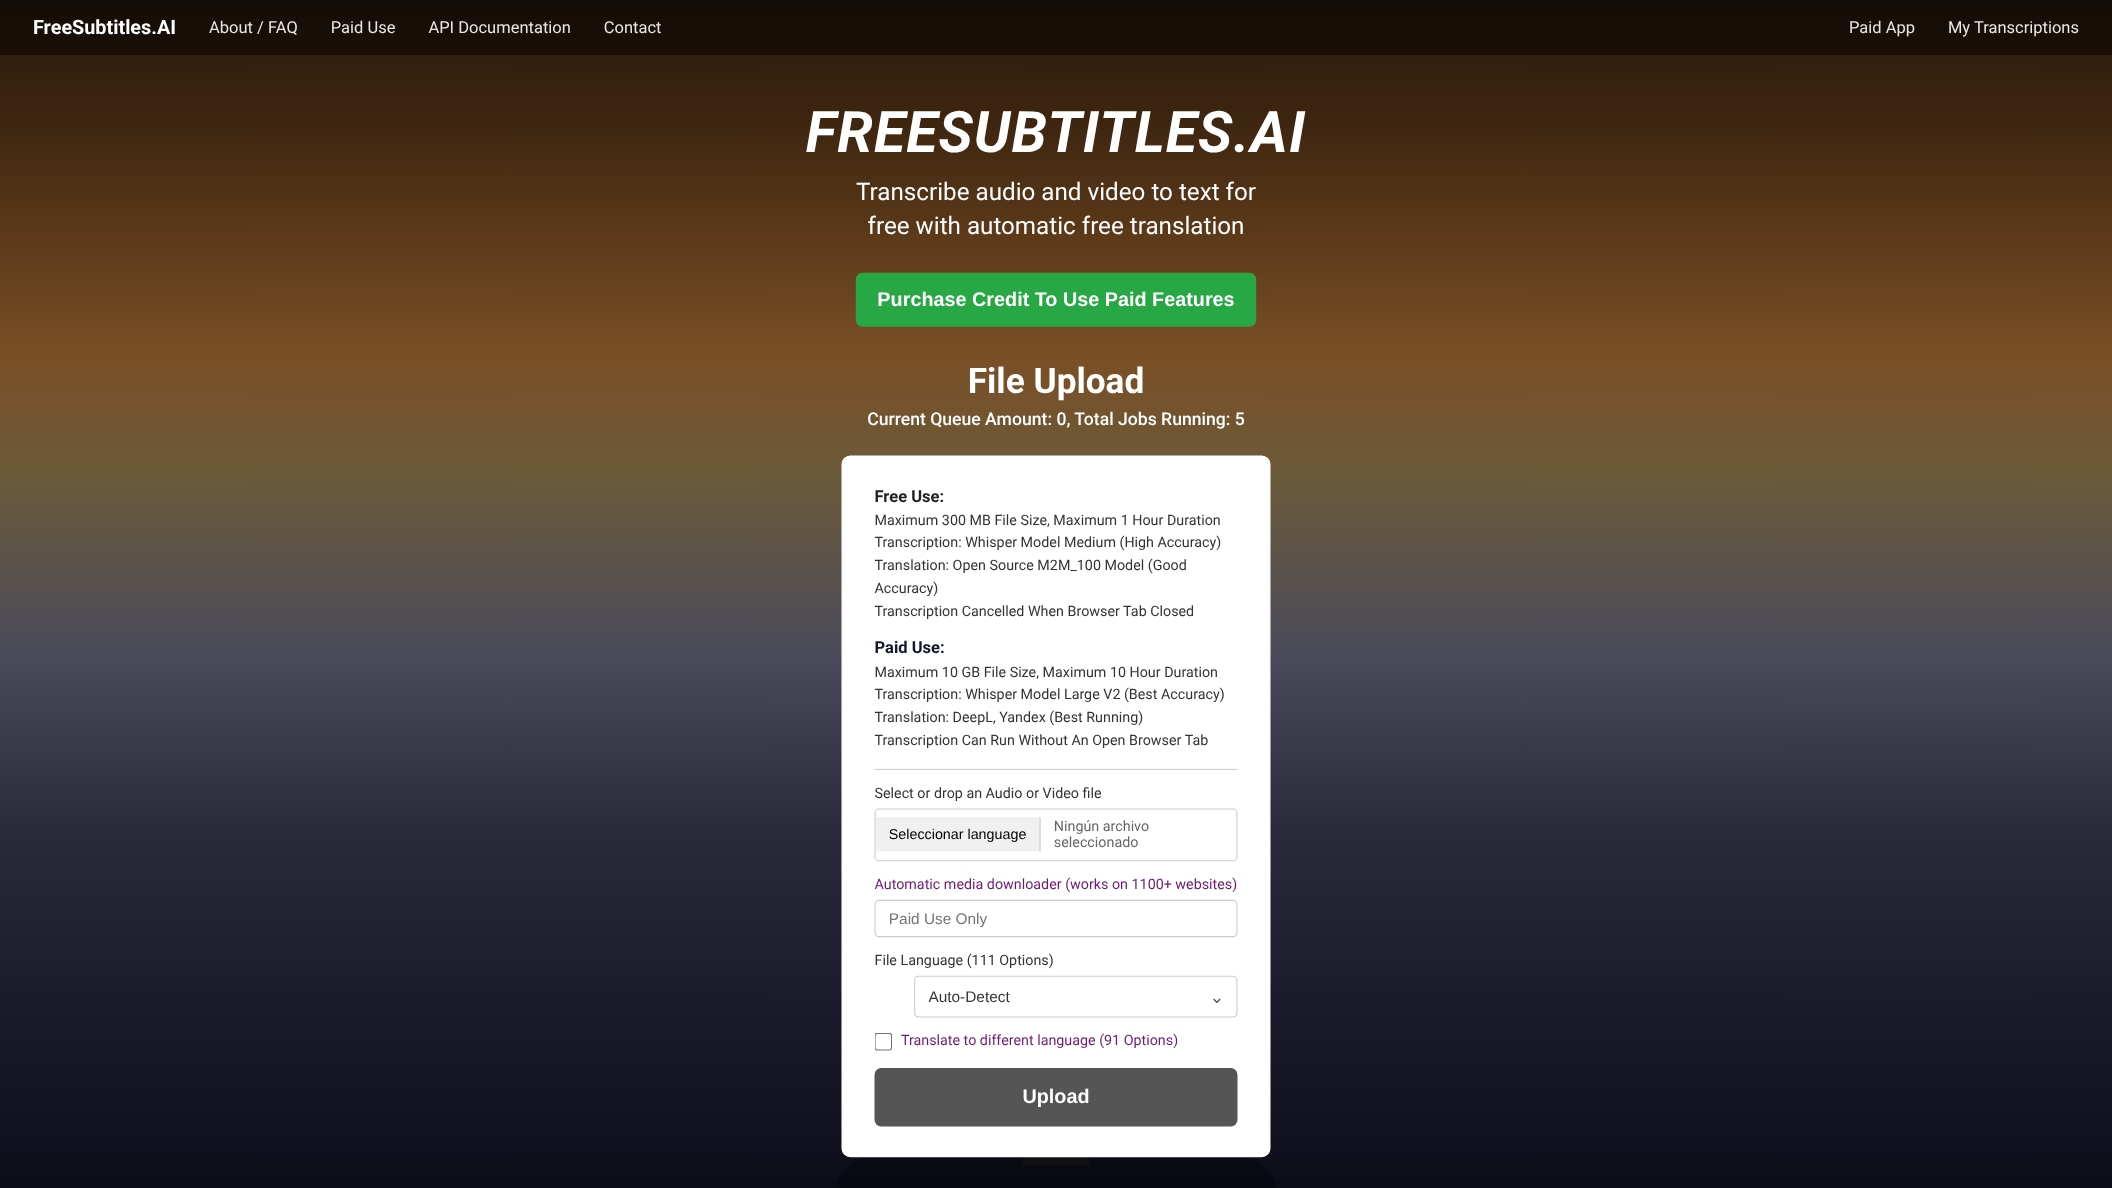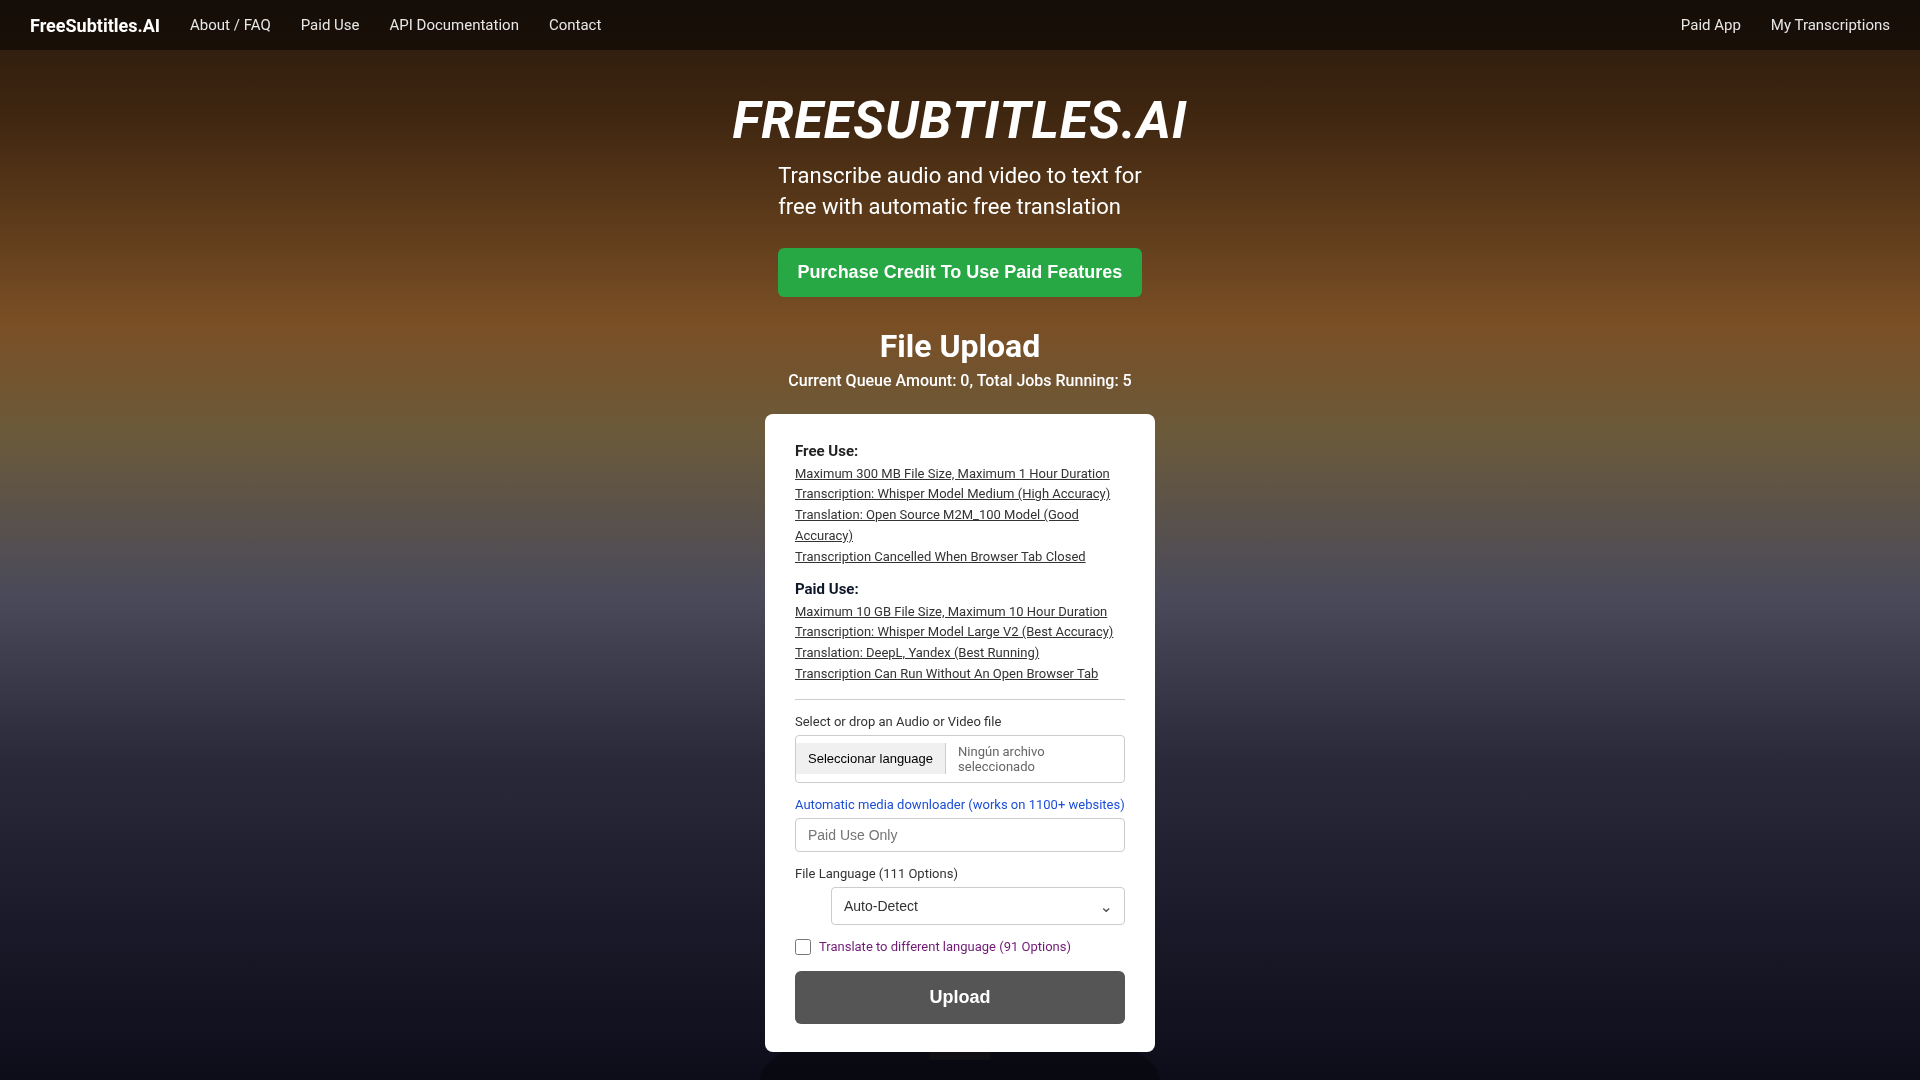--- a/index.html
+++ b/index.html
@@ -93,21 +93,21 @@
       font-size: 52px;
       font-weight: 700;
       font-style: italic;
       margin-bottom: 10px;
       letter-spacing: 1px;
     }
 
     .tagline {
       color: white;
       font-size: 22px;
-      text-align: left;
+      text-align: center;
       line-height: 1.4;
       margin-bottom: 25px;
     }
 
     .purchase-btn {
       background: #28a745;
       color: white;
       border: none;
       padding: 14px 20px;
       font-size: 18px;
@@ -146,21 +146,20 @@
       font-weight: 700;
       font-size: 15px;
       color: #222;
       margin-bottom: 4px;
     }
 
     .use-detail {
       font-size: 13px;
       color: #333;
       line-height: 1.6;
-      text-decoration: underline;
     }
 
     .paid-use-label {
       font-weight: 700;
       font-size: 15px;
       color: #0f172a;
       margin-top: 12px;
       margin-bottom: 4px;
     }
 
@@ -197,21 +196,21 @@
 
     .file-name {
       padding: 8px 12px;
       font-size: 13px;
       color: #666;
       flex: 1;
     }
 
     .downloader-label {
       font-size: 13px;
-      color: #1d4ed8;
+      color: #701a75;
       margin-bottom: 6px;
     }
 
     .downloader-input {
       width: 100%;
       padding: 8px 12px;
       border: 1px solid #ccc;
       border-radius: 4px;
       font-size: 14px;
       color: #333;

